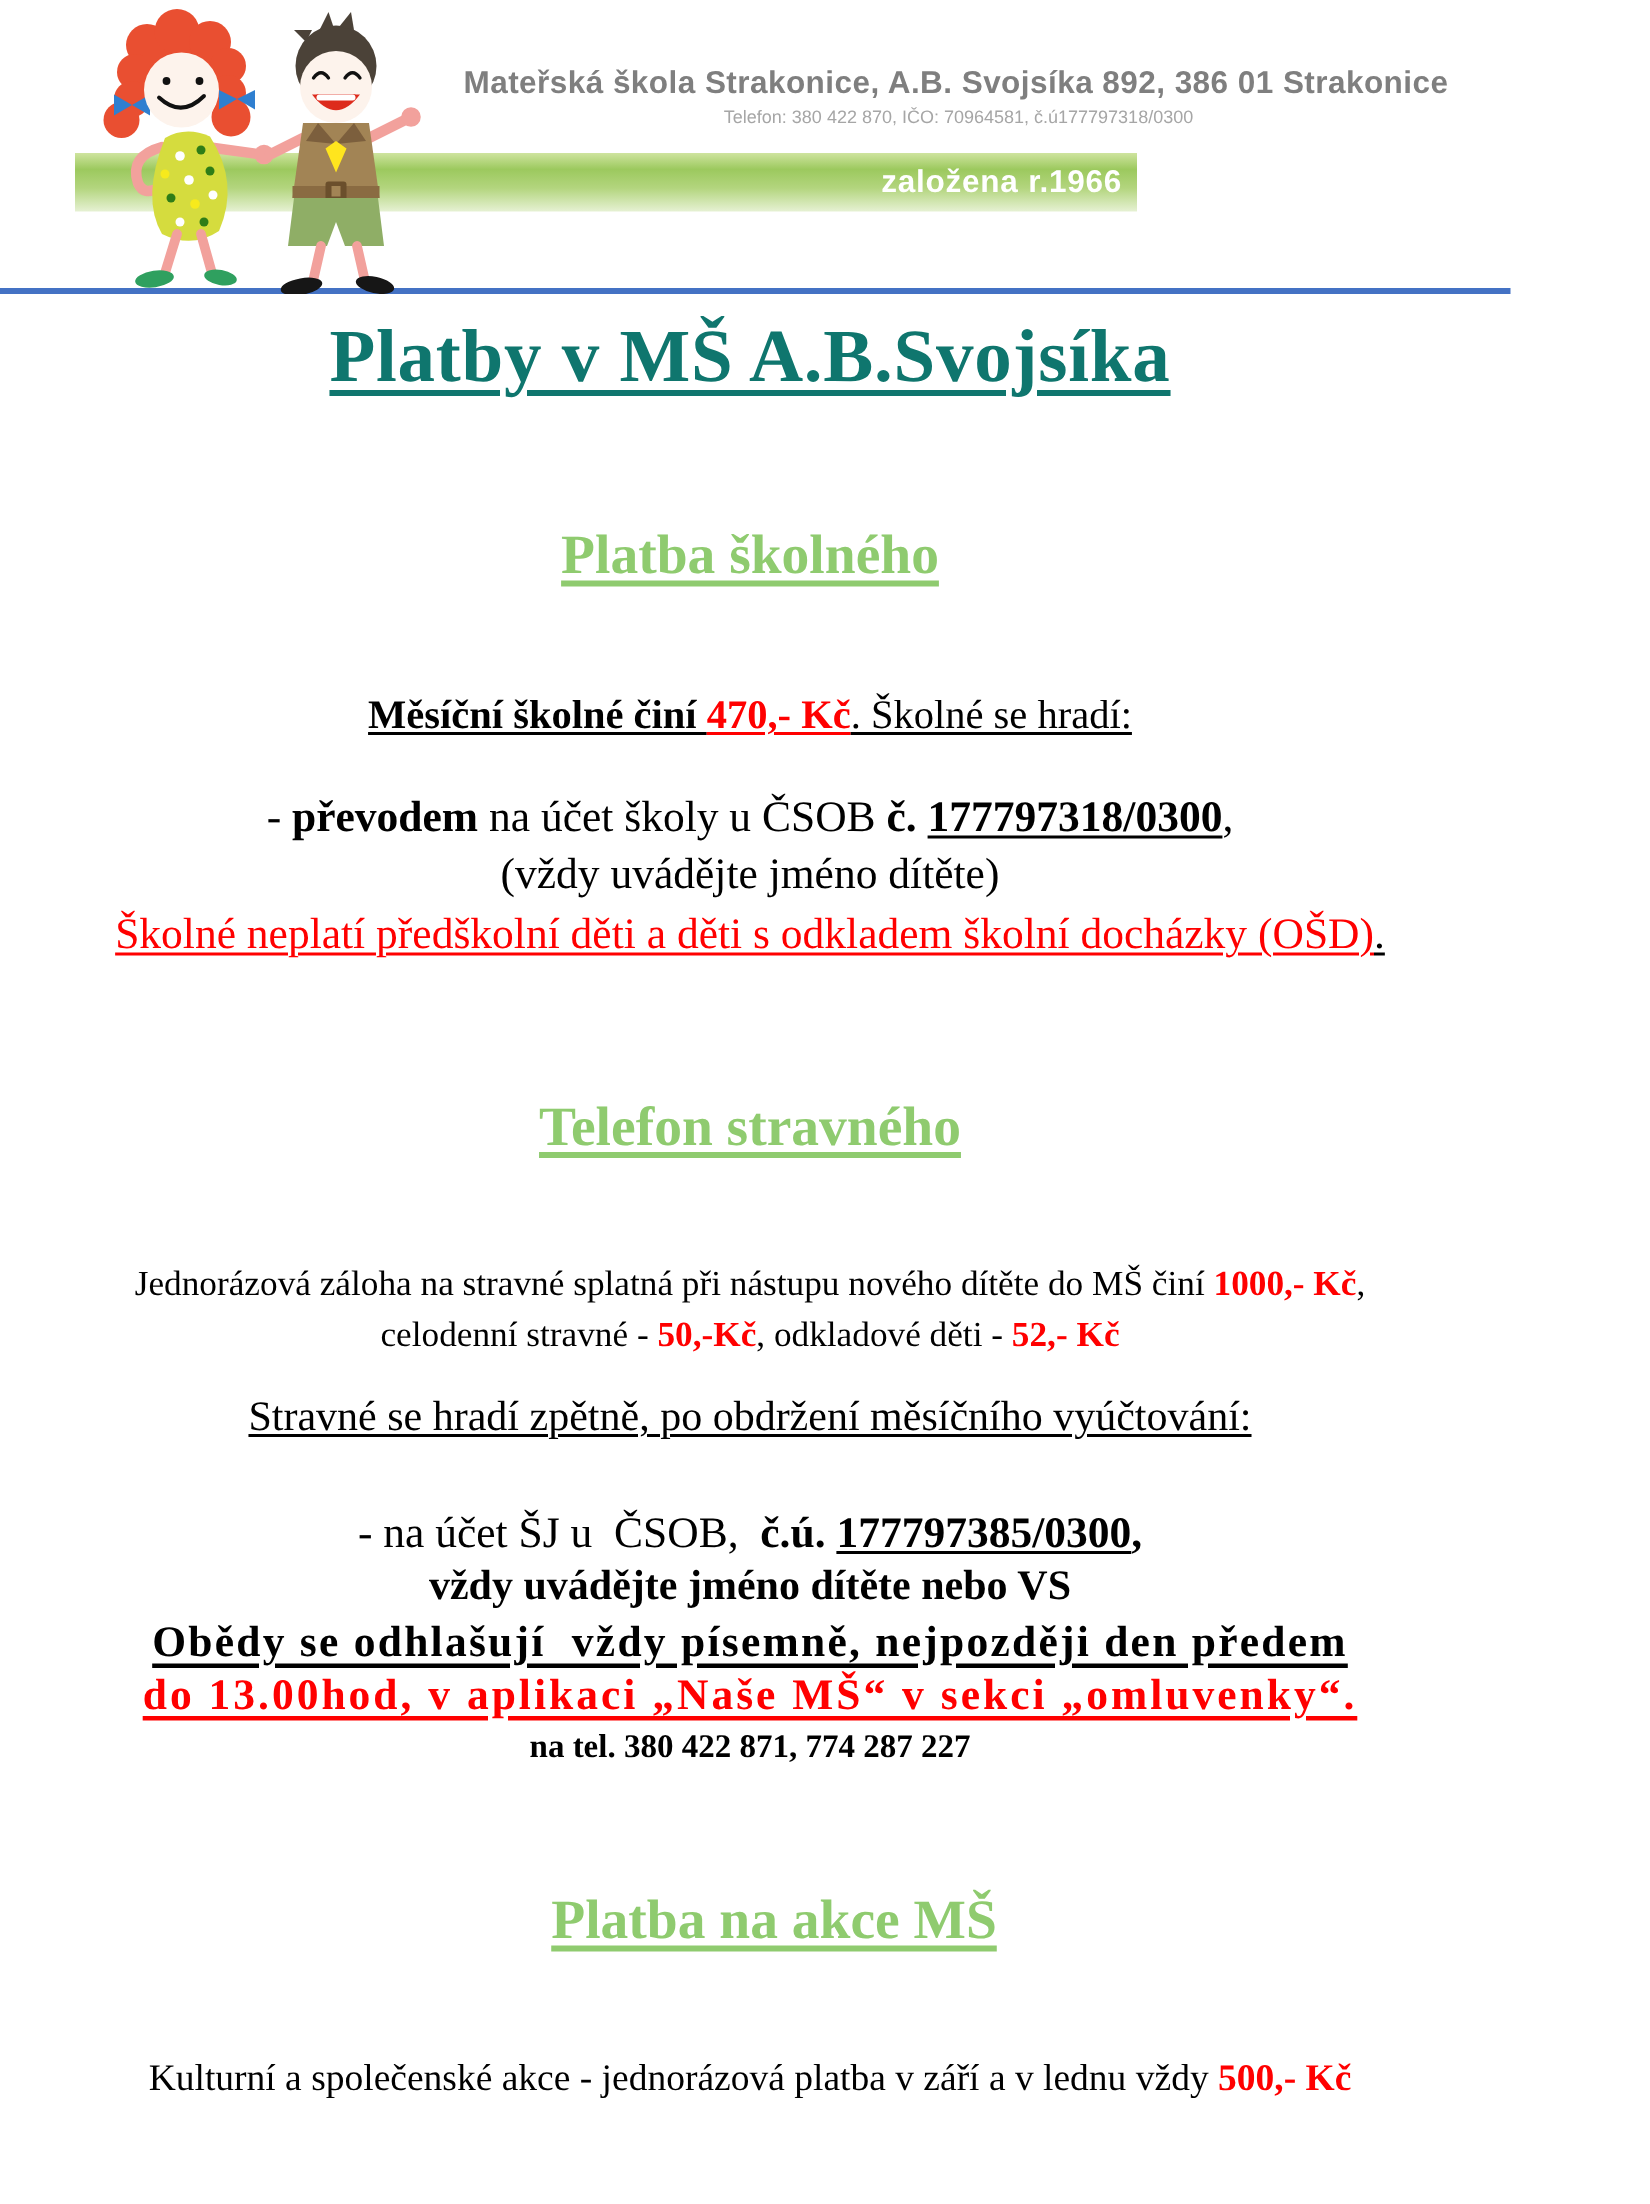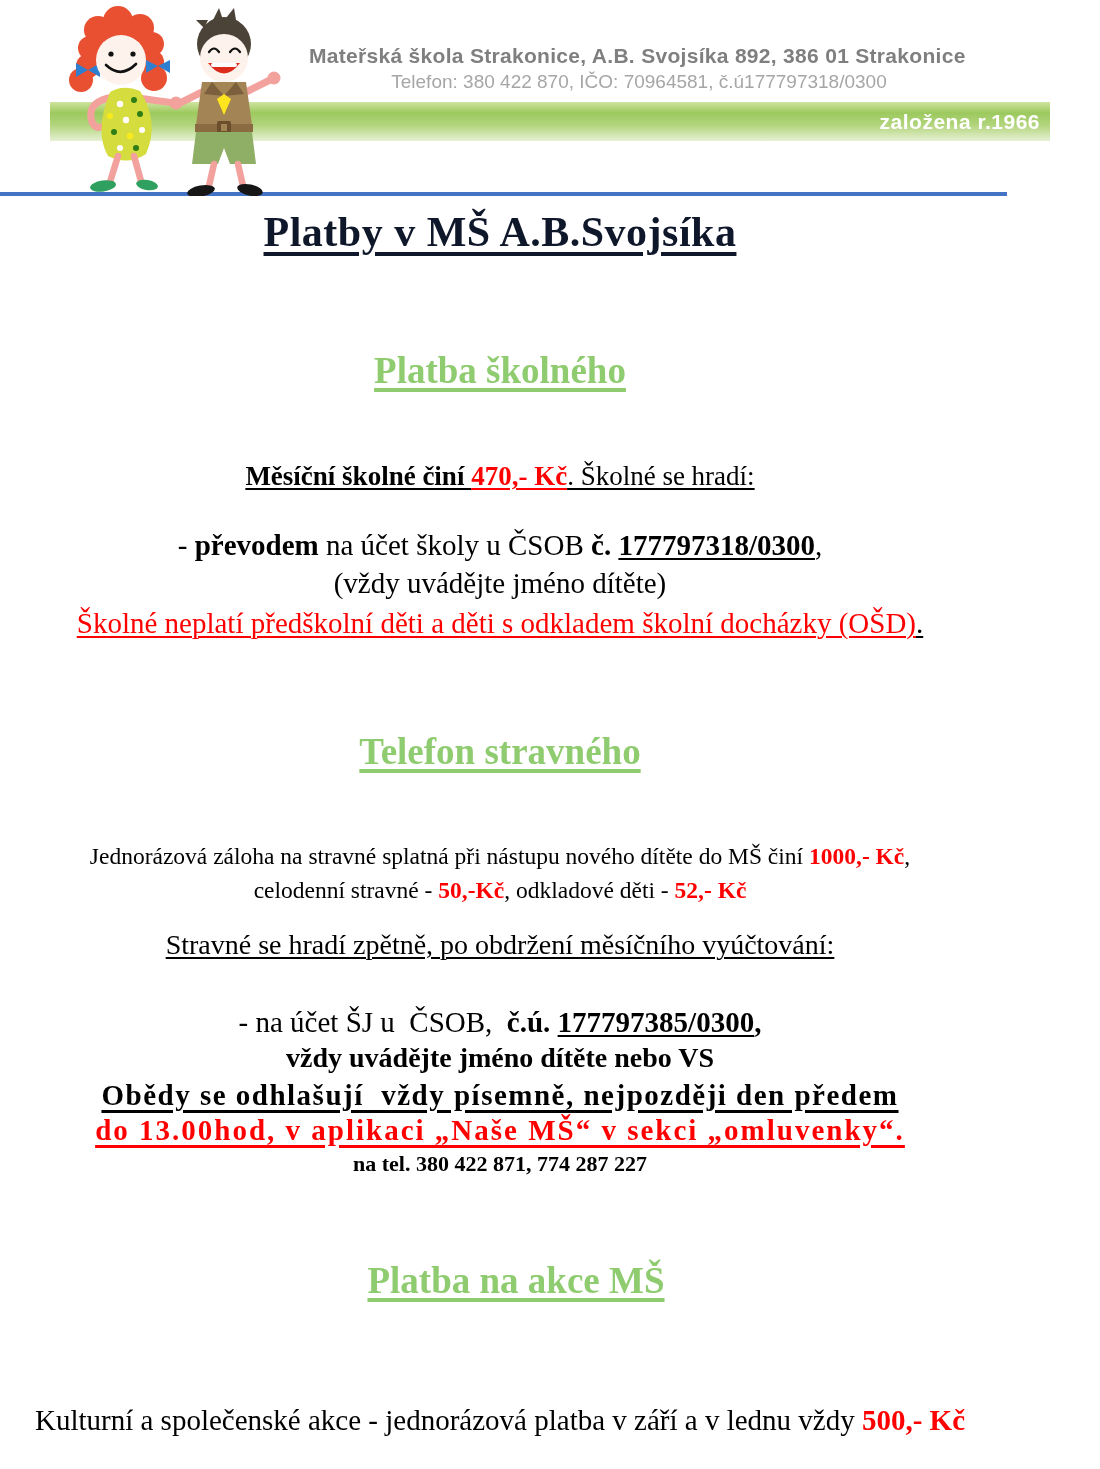--- a/index.html
+++ b/index.html
@@ -8,21 +8,21 @@
     width: 1100px; height: 1469px;
     position: relative;
     overflow: hidden;
     font-family: "Liberation Serif", serif;
     color: #000000;
   }
 
   
   .banner {
     position: absolute; left: 50px; top: 102px;
-    width: 1000px; height: 39px;
+    width: 708px; height: 39px;
     background: linear-gradient(180deg, #cfe49f 0%, #9cc95e 28%, #b3d57e 60%, #e6f1d3 100%);
     z-index: 1;
     display: flex; align-items: center; justify-content: flex-end;
     padding-right: 10px;
   }
   .banner .founded {
     font-family: "Liberation Sans", sans-serif;
     font-weight: bold; font-size: 21px; color: #ffffff;
     letter-spacing: 0.5px;
   }
@@ -31,37 +31,37 @@
     position: absolute; left: 309px; top: 44px; width: 660px;
     font-family: "Liberation Sans", sans-serif;
     font-weight: bold; font-size: 21px; color: #7f7f7f;
     letter-spacing: 0.3px;
     z-index: 3;
   }
   .school-contact {
     position: absolute; left: 309px; top: 71px; width: 660px;
     text-align: center;
     font-family: "Liberation Sans", sans-serif;
-    font-size: 19px; color: #a6a6a6;
+    font-size: 12px; color: #a6a6a6;
     z-index: 3;
   }
   .blue-rule {
     position: absolute; left: 0; top: 192px;
     width: 1007px; height: 4px;
     background: #4472c4;
   }
 
   
   .line {
     position: absolute; left: 0; width: 1000px;
     text-align: center; white-space: pre-wrap;
   }
   .h1 {
     top: 208px;
-    font-size: 42px; font-weight: bold; color: #0f172a;
+    font-size: 50px; font-weight: bold; color: #0f766e;
     text-decoration: underline; text-decoration-thickness: 4px; text-underline-offset: 6px;
     letter-spacing: 0.5px;
   }
   .h2 { 
     font-size: 37px; font-weight: bold; color: #8fcb6f;
     text-decoration: underline; text-decoration-thickness: 4px; text-underline-offset: 5px;
   }
   .h2-skolne   { top: 349px; }
   .h2-stravne  { top: 730px; }
   .h2-akce     { top: 1259px; margin-left: 16px; }
@@ -80,21 +80,21 @@
   .billing-line  { top: 929px; font-size: 28px; }
   .account-line  { top: 1006px; font-size: 29px; }
   .vs-line       { top: 1042px; font-size: 28px; font-weight: bold; }
   .cancel-line1  { top: 1079px; font-size: 29px; font-weight: bold; color: #000000;
                    letter-spacing: 1.5px;
                    text-decoration: underline; text-decoration-thickness: 3px; text-underline-offset: 5px; }
   .cancel-line2  { top: 1114px; font-size: 29px; font-weight: bold; color: #ff0000;
                    letter-spacing: 2px;
                    text-decoration: underline; text-decoration-thickness: 3px; text-underline-offset: 5px; }
   .phone-line    { top: 1151px; font-size: 22px; font-weight: bold; }
-  .akce-line     { top: 1404px; font-size: 29px; }
+  .akce-line     { top: 1372px; font-size: 25px; }
 </style>
 </head>
 <body>
 
 <div>
 
   <div class="banner">
     <span class="founded">založena r.1966</span>
   </div>
 

